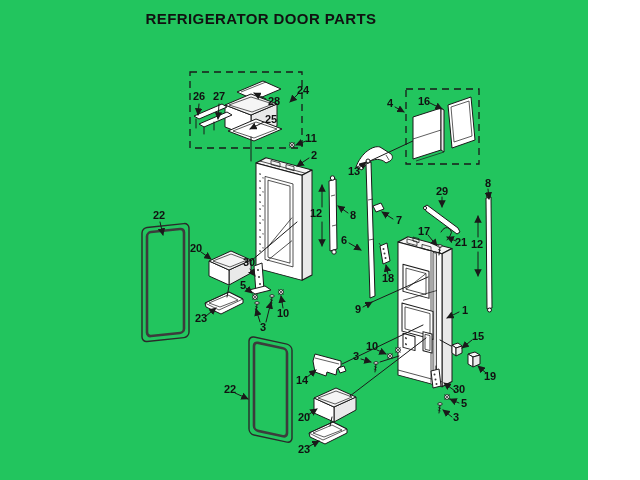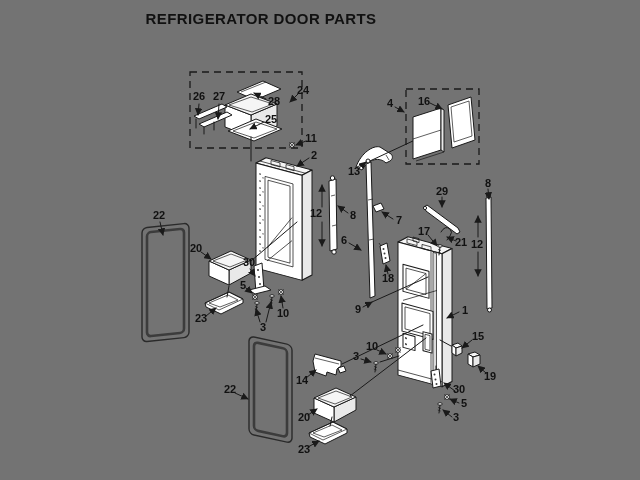--- a/index.html
+++ b/index.html
@@ -1,16 +1,16 @@
 <!DOCTYPE html>
 <html><head>
 <meta charset="utf-8">
 <style>
   html,body{margin:0;padding:0;background:#fff;}
-  #screen{position:relative;width:640px;height:480px;background:#737373;overflow:hidden;
+  #screen{position:relative;width:588px;height:480px;background:#22c55e;overflow:hidden;
           font-family:"Liberation Sans",sans-serif;}
   svg{position:absolute;left:0;top:0;}
   .title{font:bold 15px "Liberation Sans",sans-serif;letter-spacing:.4px;fill:#111;text-anchor:middle;}
   .callout{font:bold 11px "Liberation Sans",sans-serif;fill:#111;text-anchor:middle;dominant-baseline:middle;}
   .ln{stroke:#1a1a1a;stroke-width:1;fill:none;stroke-linecap:round;}
   .ld{stroke:#1a1a1a;stroke-width:1;fill:none;marker-end:url(#ah);stroke-linecap:round;}
   .part{stroke:#1a1a1a;stroke-width:1;fill:#fff;stroke-linejoin:round;}
   .ft{stroke:#1a1a1a;stroke-width:1;fill:#f5f5f5;stroke-linejoin:round;}
   .fs{stroke:#1a1a1a;stroke-width:1;fill:#e9e9e9;stroke-linejoin:round;}
   .thin{stroke:#1a1a1a;stroke-width:.7;fill:none;}

